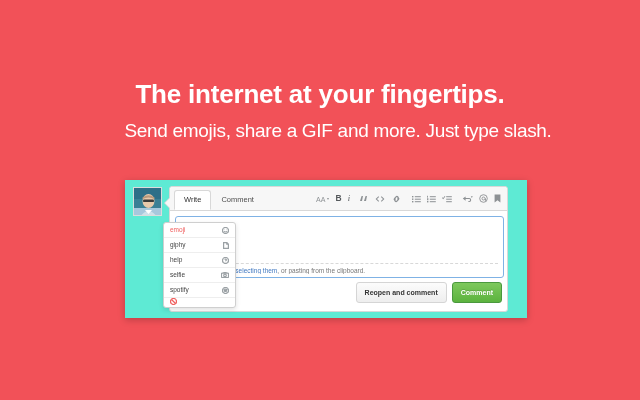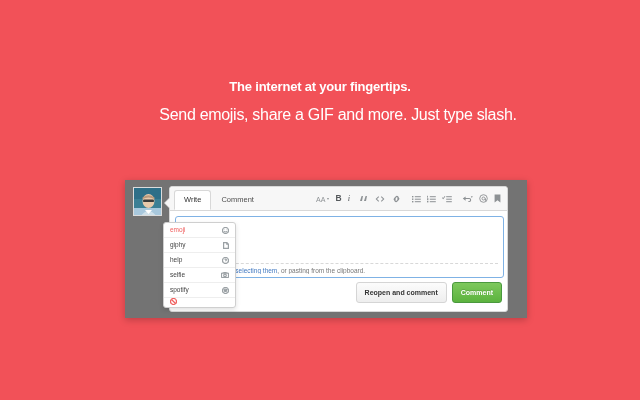--- a/index.html
+++ b/index.html
@@ -14,41 +14,41 @@
   }
 
   
   .hero {
     position: absolute;
     left: 0; right: 0; top: 79px;
     text-align: center;
     color: #ffffff;
   }
   .hero-title {
-    font-size: 13px;
+    font-size: 26px;
     font-weight: bold;
     letter-spacing: -0.2px;
     line-height: 1.2;
     margin: 0;
   }
   .hero-sub {
-    font-size: 16px;
+    font-size: 19px;
     font-weight: 300;
     letter-spacing: -0.3px;
     line-height: 1.2;
     margin: 10px 0 0 0;
     padding-left: 36px;
   }
 
   
   .card {
     position: absolute;
     left: 125px; top: 180px;
     width: 402px; height: 138px;
-    background: #737373;
+    background: #5eead4;
     box-shadow: 0 2px 7px rgba(0,0,0,0.22);
   }
 
   .avatar {
     position: absolute;
     left: 8px; top: 7px;
     width: 29px; height: 29px;
     border: 1px solid #dcdcdc;
     background: #2f6f86;
     overflow: hidden;

